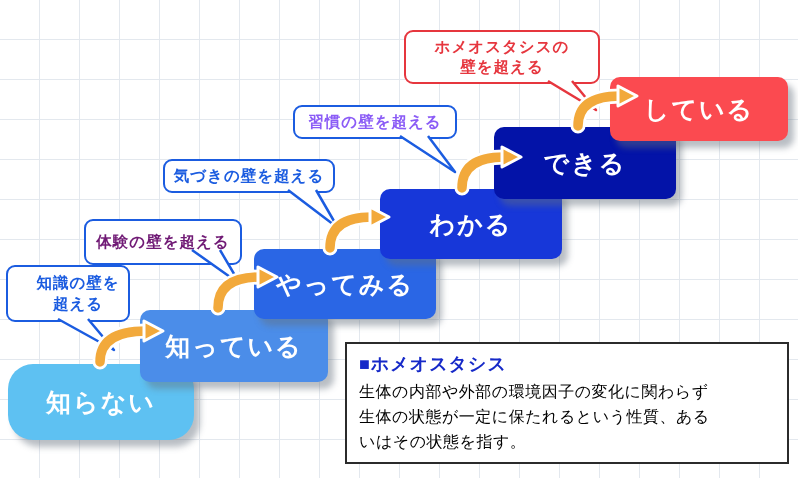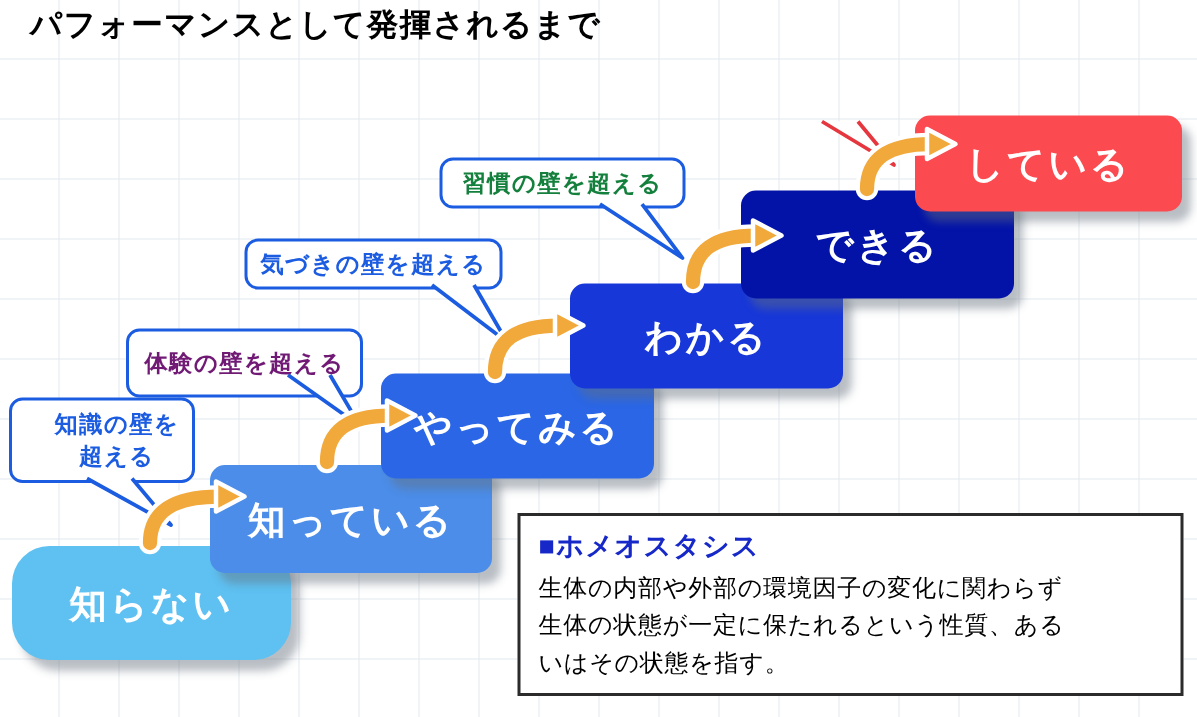--- a/index.html
+++ b/index.html
@@ -91,21 +91,20 @@
     color: #000;
     white-space: pre-line;
     letter-spacing: 0.5px;
   }
 </style>
 </head>
 <body>
 
 <div class="canvas">
 
-  <h1 class="page-title">パフォーマンスとして発揮されるまで</h1>
 
   <div class="step" style="left: 8px; top: 364px; width: 186px; height: 76px; background-color: rgb(94, 193, 242); border-radius: 25px;">
     <span class="step-label">知らない</span>
   </div>
 
   <div class="step" style="left: 140px; top: 310px; width: 188px; height: 72px; background-color: rgb(75, 141, 233);">
     <span class="step-label">知っている</span>
   </div>
 
   <div class="step" style="left: 254px; top: 249px; width: 182px; height: 70px; background-color: rgb(42, 102, 229);">
@@ -130,24 +129,28 @@
   </div>
 
   <div class="bubble" style="left: 84px; top: 219px; width: 158px; height: 46px; border-color: rgb(27, 92, 224); color: #701a75;">
     <span class="bubble-label">体験の壁を超える</span>
   </div>
 
   <div class="bubble" style="left: 163px; top: 159px; width: 172px; height: 34px; border-color: rgb(27, 92, 224); color: rgb(27, 92, 224);">
     <span class="bubble-label">気づきの壁を超える</span>
   </div>
 
-  <div class="bubble" style="left: 293px; top: 105px; width: 164px; height: 34px; border-color: rgb(27, 92, 224); color: #15803d;">
+  <div class="bubble" style="left: 293px; top: 105px; width: 164px; height: 34px; border-color: rgb(27, 92, 224); color: #8b5cf6;">
     <span class="bubble-label">習慣の壁を超える</span>
   </div>
 
+  <div class="bubble" style="left: 404px; top: 30px; width: 196px; height: 54px; border-color: rgb(230, 54, 62); color: rgb(230, 54, 62);">
+    <span class="bubble-label">ホメオスタシスの
+壁を超える</span>
+  </div>
 
   <div class="info-box">
     <p class="info-title" style="color: rgb(22, 41, 200);">■ホメオスタシス</p>
     <div class="info-body">生体の内部や外部の環境因子の変化に関わらず
 生体の状態が一定に保たれるという性質、ある
 いはその状態を指す。</div>
   </div>
 
   <svg class="overlay-svg" width="798" height="478" viewBox="0 0 798 478">
 

